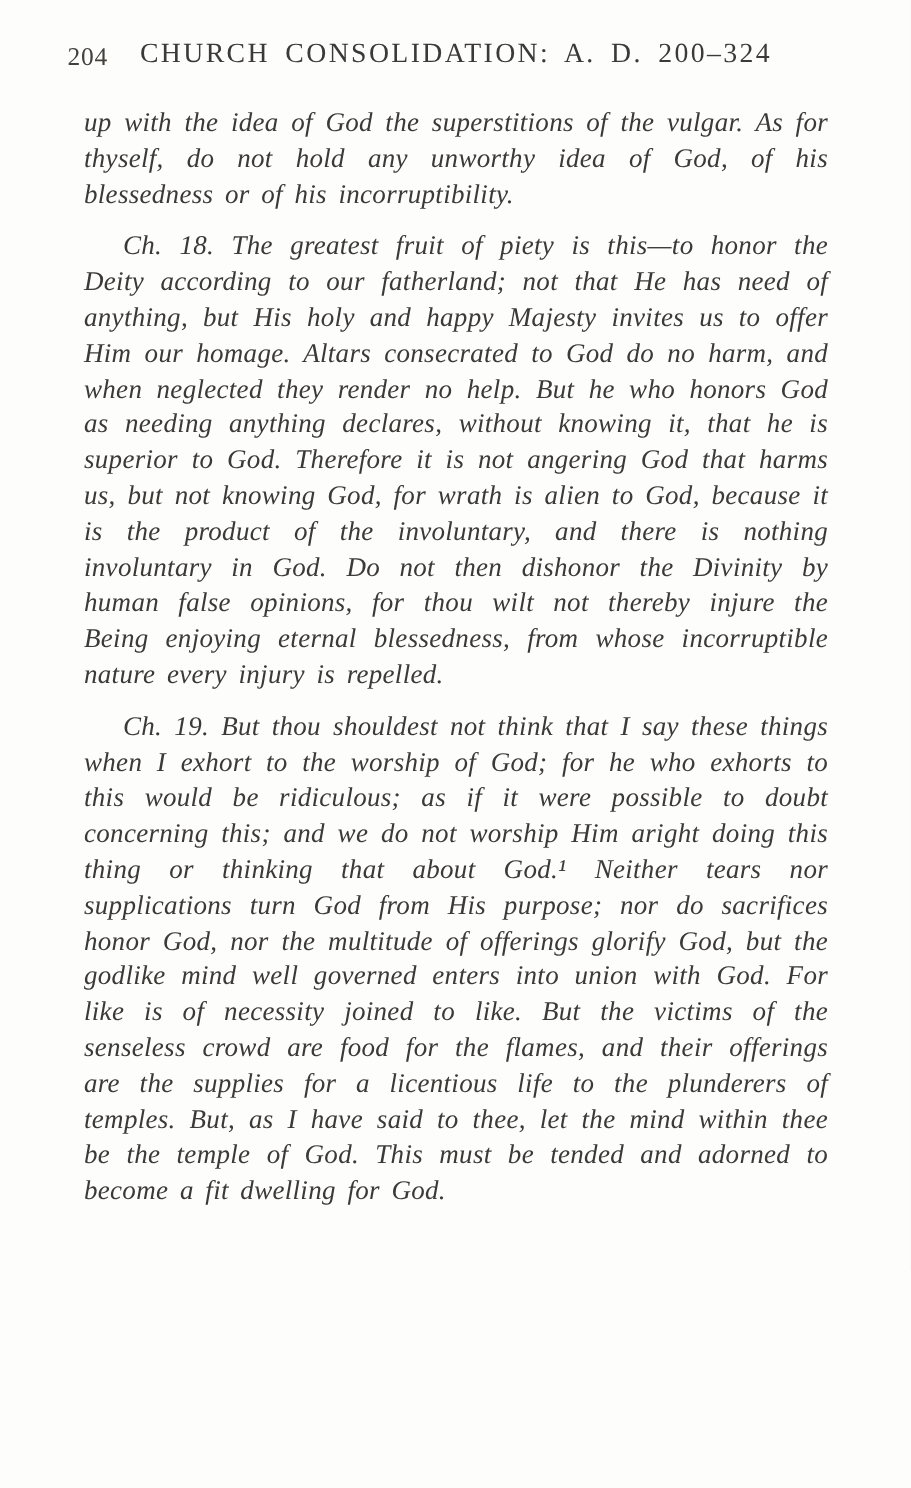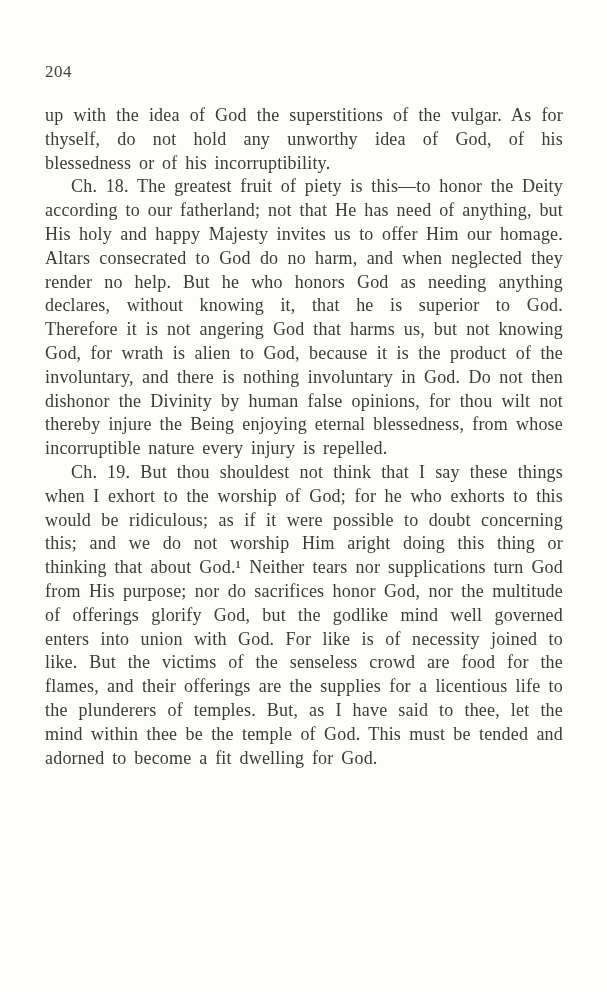--- a/index.html
+++ b/index.html
@@ -9,21 +9,21 @@
   }
   .page {
     position: relative;
     width: 607px;
     height: 992px;
     margin: 0 auto;
     background: #fdfdfb;
     color: #3c3a36;
     font-family: "Liberation Serif", "DejaVu Serif", serif;
     box-sizing: border-box;
-    padding: 60px 44px 0 45px;
+    padding: 26px 44px 0 45px;
     overflow: hidden;
   }
   .page-header {
     position: relative;
     height: 26px;
     margin-bottom: 18px;
   }
   .page-number {
     position: absolute;
     left: 0;
@@ -42,21 +42,22 @@
     white-space: nowrap;
   }
   .body-text {
     font-size: 18px;
     line-height: 23.8px;
     text-align: justify;
     word-spacing: 0.17em;
     letter-spacing: 0.2px;
   }
   .para {
-    margin: 0;
+    margin: 11px;
+    font-style: italic;
   }
   .para.indent {
     text-indent: 26px;
   }
   .footnote {
     margin-top: 21px;
     font-size: 14.5px;
     line-height: 19.5px;
     text-align: justify;
     word-spacing: 0.22em;
@@ -74,20 +75,21 @@
     font-style: italic;
   }
 </style>
 </head>
 <body>
 
 <div class="page">
 
   <header class="page-header">
     <span class="page-number">204</span>
+    <span class="running-title">CHURCH CONSOLIDATION: A. D. 200–324</span>
   </header>
 
   <main class="body-text">
     <p class="para no-indent">up with the idea of God the superstitions of the vulgar. As for thyself, do not hold any unworthy idea of God, of his blessedness or of his incorruptibility.</p>
     <p class="para indent">Ch. 18. The greatest fruit of piety is this—to honor the Deity according to our fatherland; not that He has need of anything, but His holy and happy Majesty invites us to offer Him our homage. Altars consecrated to God do no harm, and when neglected they render no help. But he who honors God as needing anything declares, without knowing it, that he is superior to God. Therefore it is not angering God that harms us, but not knowing God, for wrath is alien to God, because it is the product of the involuntary, and there is nothing involuntary in God. Do not then dishonor the Divinity by human false opinions, for thou wilt not thereby injure the Being enjoying eternal blessedness, from whose incorruptible nature every injury is repelled.</p>
     <p class="para indent">Ch. 19. But thou shouldest not think that I say these things when I exhort to the worship of God; for he who exhorts to this would be ridiculous; as if it were possible to doubt concerning this; and we do not worship Him aright doing this thing or thinking that about God.¹ Neither tears nor supplications turn God from His purpose; nor do sacrifices honor God, nor the multitude of offerings glorify God, but the godlike mind well governed enters into union with God. For like is of necessity joined to like. But the victims of the senseless crowd are food for the flames, and their offerings are the supplies for a licentious life to the plunderers of temples. But, as I have said to thee, let the mind within thee be the temple of God. This must be tended and adorned to become a fit dwelling for God.</p>
   </main>
 
 
 </div>

